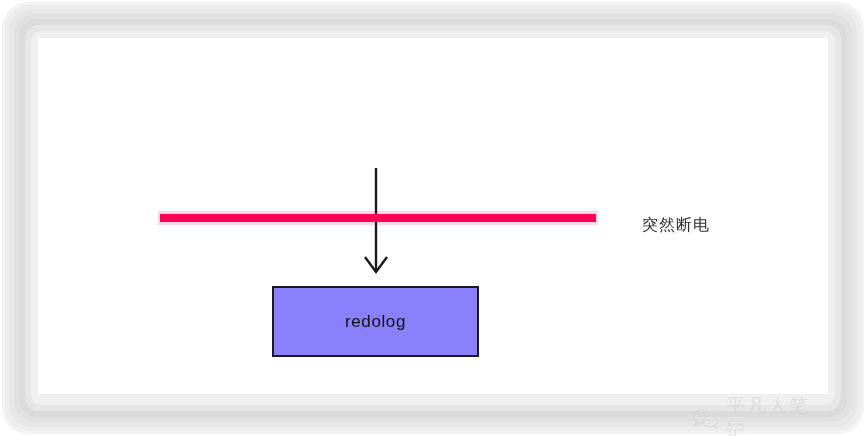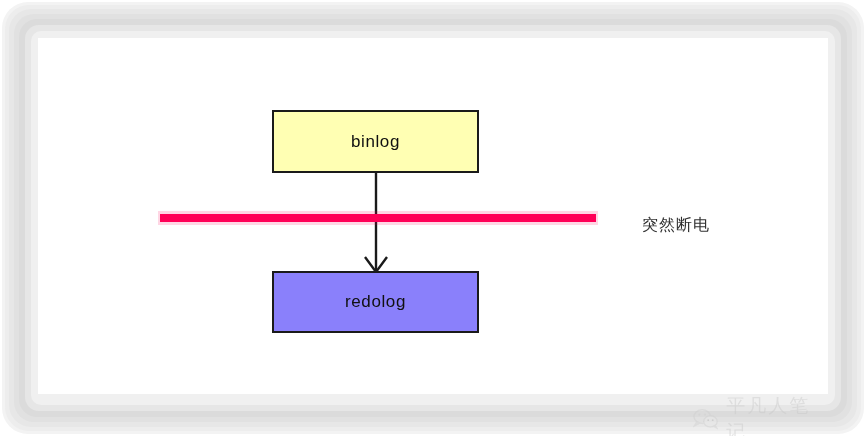--- a/index.html
+++ b/index.html
@@ -57,23 +57,23 @@
   }
   #node-binlog {
     left: 234px;   
     top: 72px;     
     width: 207px;
     height: 63px;
     background: #ffffb3;
   }
   #node-redolog {
     left: 234px;   
-    top: 233px;    
+    top: 248px;    
     width: 207px;
-    height: 62px;
+    height: 71px;
     background: #8a80fb;
   }
 
   
   #connector {
     position: absolute;
     left: 300px;   
     top: 130px;    
     width: 80px;
     height: 112px;
@@ -141,23 +141,20 @@
   <div class="frame-layer frame-l6"></div>
   <div class="frame-layer frame-l7"></div>
 
   <div id="canvas">
 
     <svg id="connector" viewBox="0 0 80 112" width="80" height="112">
       <line x1="38" y1="0" x2="38" y2="104" stroke="#1a1a1a" stroke-width="2.4"></line>
       <polyline points="27,89 38,104 49,89" fill="none" stroke="#1a1a1a" stroke-width="2.4"></polyline>
     </svg>
 
-    <div class="node" id="node-binlog">
-      <span>binlog</span>
-    </div>
 
     <div class="node" id="node-redolog">
       <span>redolog</span>
     </div>
 
     <div id="powercut-glow"></div>
     <div id="powercut-line"></div>
 
     <div id="powercut-label">突然断电</div>
 

